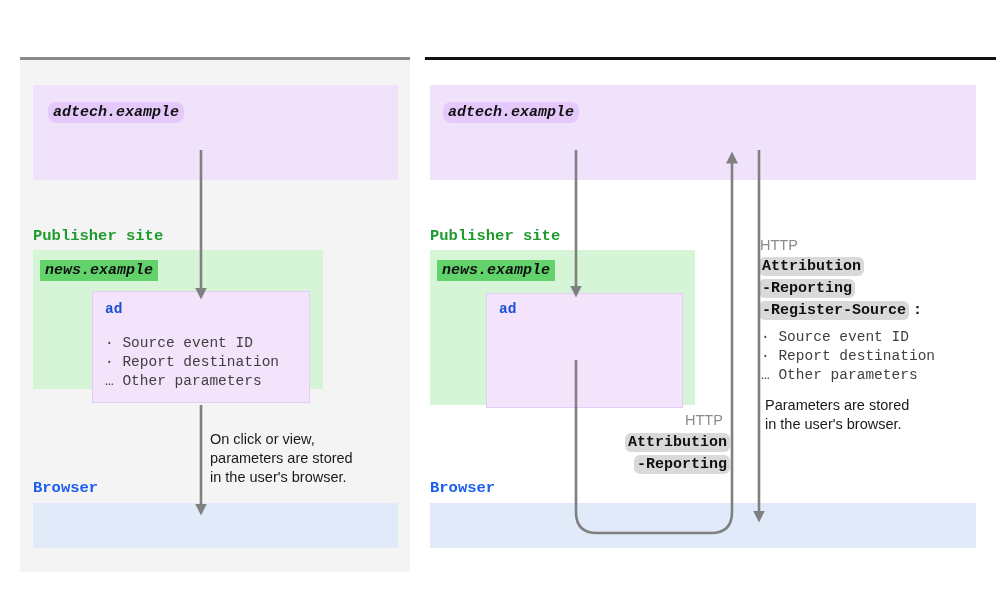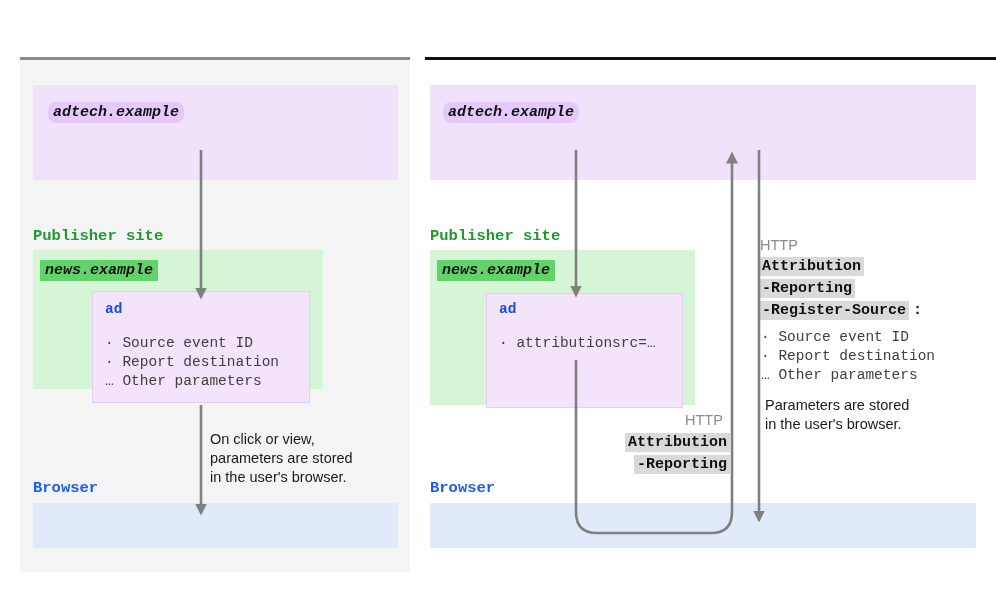--- a/index.html
+++ b/index.html
@@ -116,20 +116,21 @@
   .http-block { position: absolute; white-space: nowrap; }
   .http-block .hl {
     font-family: "Liberation Mono", monospace;
     font-weight: bold;
     font-size: 15px;
     color: #111111;
     background: #d9d9d9;
     padding: 1px 3px;
     display: inline-block;
     margin-bottom: 2px;
+    border-radius: 6px;
   }
   .http-block .colon {
     font-family: "Liberation Mono", monospace;
     font-weight: bold;
     font-size: 15px;
     color: #111111;
     padding-left: 4px;
   }
   .http-line { display: block; }
   .http-right { text-align: right; }
@@ -177,21 +178,20 @@
 
     <div class="zone zone-adtech" style="left:5px; top:25px; width:546px; height:95px;"></div>
     <div class="chip chip-purple" style="left:18px; top:42px;">adtech.example</div>
 
     <div class="sec-label lbl-green" style="left:5px; top:167px;">Publisher site</div>
     <div class="zone zone-pub" style="left:5px; top:190px; width:265px; height:155px;"></div>
     <div class="chip chip-green" style="left:12px; top:200px;">news.example</div>
 
     <div class="zone zone-ad" style="left:61px; top:233px; width:197px; height:115px;"></div>
     <div class="ad-title" style="left:74px; top:241px;">ad</div>
-    <div class="ad-list" style="left:74px; top:274px;">· attributionsrc=…</div>
 
     <div class="http-kicker" style="left:260px; top:352px;">HTTP</div>
     <div class="http-block http-right" style="left:130px; top:372px; width:175px;">
       <span class="http-line"><span class="hl">Attribution</span></span>
       <span class="http-line"><span class="hl">-Reporting</span></span>
     </div>
 
     <div class="http-kicker" style="left:335px; top:177px;">HTTP</div>
     <div class="http-block" style="left:334px; top:196px;">
       <span class="http-line"><span class="hl">Attribution</span></span>

